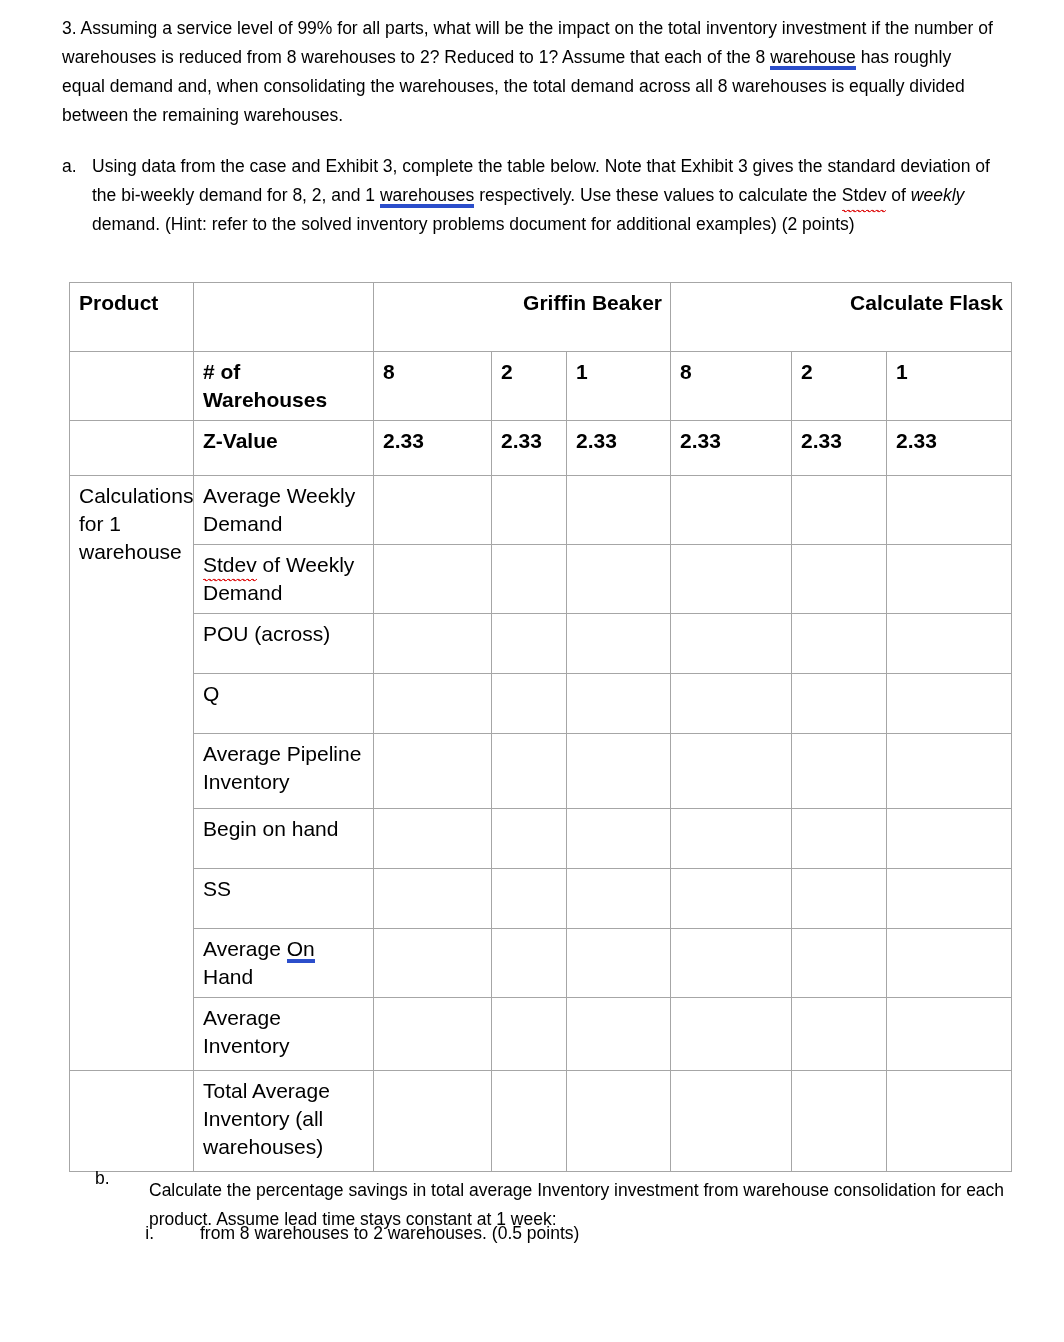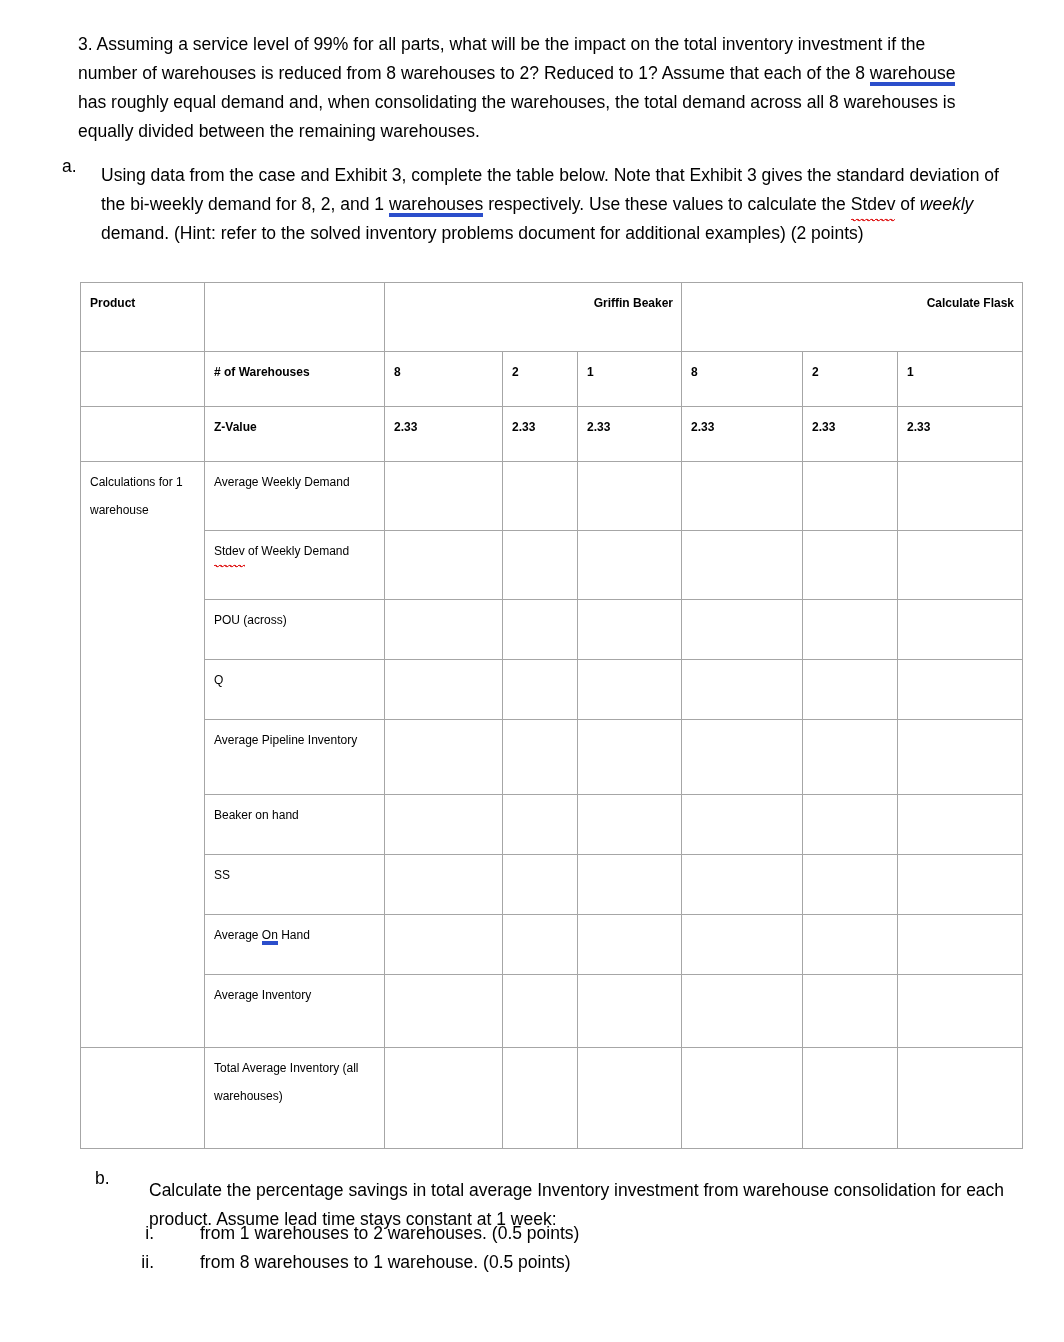--- a/index.html
+++ b/index.html
@@ -19,40 +19,40 @@
   }
 
   
   .q-block {
     position: absolute;
     left: 62px;
     top: 14px;
     width: 935px;
   }
   .q-block p {
-    margin: 16px;
+    margin: 0;
     text-align: left;
   }
 
   
   .item-a {
     position: absolute;
     left: 62px;
     top: 152px;
     width: 950px;
     display: flex;
   }
   .item-a .marker {
     width: 30px;
     flex: 0 0 30px;
   }
   .item-a .body {
     flex: 1 1 auto;
   }
-  .item-a .body p { margin: 9px; }
+  .item-a .body p { margin: 0; }
 
   
   .bluedbl {
     border-bottom: 2px solid #2b4ecb;
     box-shadow: inset 0 -5px 0 -3px #2b4ecb;
     padding-bottom: 1px;
   }
   .redsquig {
     position: relative;
     display: inline-block;
@@ -68,26 +68,26 @@
       radial-gradient(circle at 1.2px 3.2px, transparent 1.3px, #e02020 1.4px, #e02020 2.1px, transparent 2.2px),
       radial-gradient(circle at 3.6px 0.8px, transparent 1.3px, #e02020 1.4px, #e02020 2.1px, transparent 2.2px);
     background-size: 4.8px 4px;
     background-repeat: repeat-x;
   }
   .ital { font-style: italic; }
 
   
   table.grid {
     position: absolute;
-    left: 80px;
+    left: 69px;
     top: 282px;
     width: 942px;
     border-collapse: collapse;
     table-layout: fixed;
-    font-size: 12px;
+    font-size: 21px;
     line-height: 28px;
   }
   table.grid td {
     border: 1.6px solid #a6a6a6;
     padding: 6px 8px 6px 9px;
     vertical-align: top;
     background: #ffffff;
   }
   td.b { font-weight: bold; }
   td.prodhdr {
@@ -239,21 +239,21 @@
       <td style="height:62px">Average Pipeline Inventory</td>
       <td></td>
       <td></td>
       <td></td>
       <td></td>
       <td></td>
       <td></td>
     </tr>
 
     <tr>
-      <td style="height:47px">Beaker on hand</td>
+      <td style="height:47px">Begin on hand</td>
       <td></td>
       <td></td>
       <td></td>
       <td></td>
       <td></td>
       <td></td>
     </tr>
 
     <tr>
       <td style="height:47px">SS</td>
@@ -301,19 +301,15 @@
 <div class="item-b">
   <div class="marker">b.</div>
   <div class="body">
     <p>Calculate the percentage savings in total average Inventory investment from warehouse consolidation for each product.  Assume lead time stays constant at 1 week:</p>
   </div>
 </div>
 
 <div class="roman-list">
   <div class="roman-row">
     <div class="rmarker">i.</div>
-    <div class="rbody">from 1 warehouses to 2 warehouses. (0.5 points)</div>
-  </div>
-  <div class="roman-row">
-    <div class="rmarker">ii.</div>
-    <div class="rbody">from 8 warehouses to 1 warehouse. (0.5 points)</div>
+    <div class="rbody">from 8 warehouses to 2 warehouses. (0.5 points)</div>
   </div>
 </div>
 
 </body></html>

